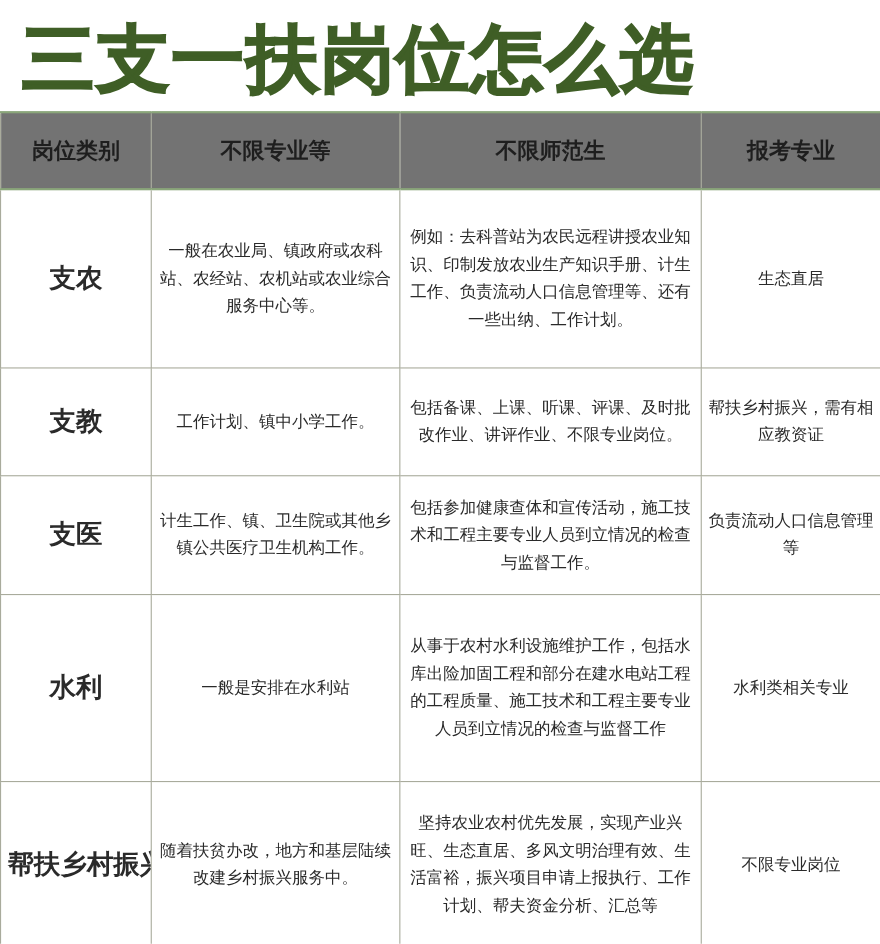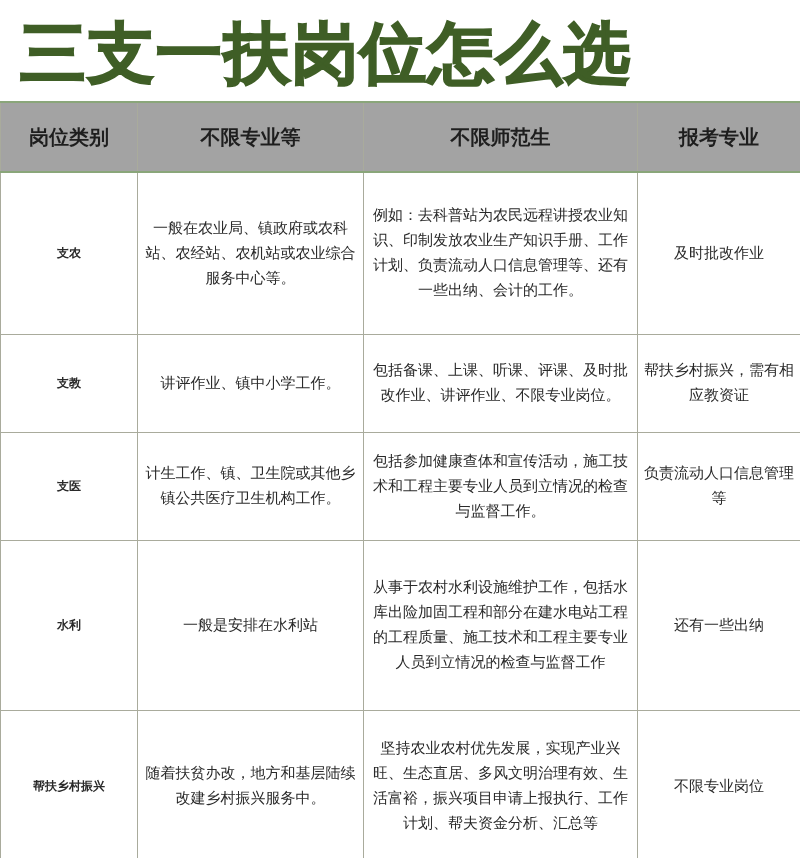--- a/index.html
+++ b/index.html
@@ -12,24 +12,24 @@
   }
   table.grid {
     position:absolute; left:0; top:101px; width:800px;
     border-collapse:collapse; table-layout:fixed;
   }
   table.grid th, table.grid td {
     border:1.5px solid #a9ab9c; text-align:center; vertical-align:middle;
     padding:0 6px; color:#2a2a2a;
   }
   table.grid th {
-    background:#a3a3a3; height:68px; font-size:20px; font-weight:bold; color:#1e1e1e;
+    background:#737373; height:68px; font-size:20px; font-weight:bold; color:#1e1e1e;
     border-top:2px solid #8aa67a; border-bottom:2px solid #8aa67a;
   }
-  td.cat { font-size:12px; font-weight:bold; color:#111; }
+  td.cat { font-size:24px; font-weight:bold; color:#111; }
   td.txt { font-size:15px; line-height:25px; }
   .col1 { width:137px; } .col2 { width:226px; } .col3 { width:274px; } .col4 { width:163px; }
   td.nowrap { white-space:nowrap; overflow:hidden; text-align:center; }
 </style>
 </head>
 <body>
 
 <div class="title">三支一扶岗位怎么选</div>
 
 <table class="grid">
@@ -44,40 +44,40 @@
       <th>岗位类别</th>
       <th>不限专业等</th>
       <th>不限师范生</th>
       <th>报考专业</th>
     </tr>
   </thead>
   <tbody>
     <tr style="height:162px">
       <td class="cat">支农</td>
       <td class="txt">一般在农业局、镇政府或农科站、农经站、农机站或农业综合服务中心等。</td>
-      <td class="txt">例如：去科普站为农民远程讲授农业知识、印制发放农业生产知识手册、工作计划、负责流动人口信息管理等、还有一些出纳、会计的工作。</td>
-      <td class="txt">及时批改作业</td>
+      <td class="txt">例如：去科普站为农民远程讲授农业知识、印制发放农业生产知识手册、计生工作、负责流动人口信息管理等、还有一些出纳、工作计划。</td>
+      <td class="txt">生态直居</td>
     </tr>
     <tr style="height:98px">
       <td class="cat">支教</td>
-      <td class="txt">讲评作业、镇中小学工作。</td>
+      <td class="txt">工作计划、镇中小学工作。</td>
       <td class="txt">包括备课、上课、听课、评课、及时批改作业、讲评作业、不限专业岗位。</td>
       <td class="txt">帮扶乡村振兴，需有相应教资证</td>
     </tr>
     <tr style="height:108px">
       <td class="cat">支医</td>
       <td class="txt">计生工作、镇、卫生院或其他乡镇公共医疗卫生机构工作。</td>
       <td class="txt">包括参加健康查体和宣传活动，施工技术和工程主要专业人员到立情况的检查与监督工作。</td>
       <td class="txt">负责流动人口信息管理等</td>
     </tr>
     <tr style="height:170px">
       <td class="cat">水利</td>
       <td class="txt">一般是安排在水利站</td>
       <td class="txt">从事于农村水利设施维护工作，包括水库出险加固工程和部分在建水电站工程的工程质量、施工技术和工程主要专业人员到立情况的检查与监督工作</td>
-      <td class="txt">还有一些出纳</td>
+      <td class="txt">水利类相关专业</td>
     </tr>
     <tr style="height:152px">
       <td class="cat nowrap">帮扶乡村振兴</td>
       <td class="txt">随着扶贫办改，地方和基层陆续改建乡村振兴服务中。</td>
       <td class="txt">坚持农业农村优先发展，实现产业兴旺、生态直居、多风文明治理有效、生活富裕，振兴项目申请上报执行、工作计划、帮夫资金分析、汇总等</td>
       <td class="txt">不限专业岗位</td>
     </tr>
   </tbody>
 </table>
 

